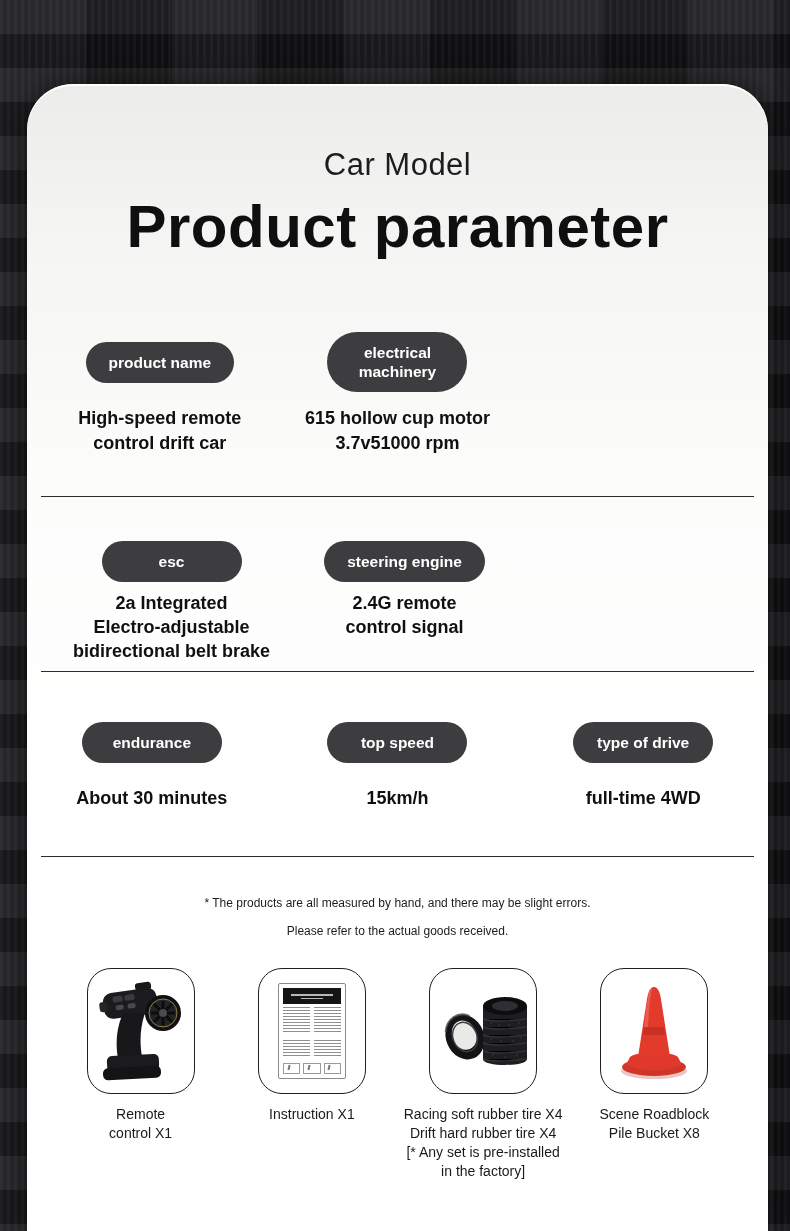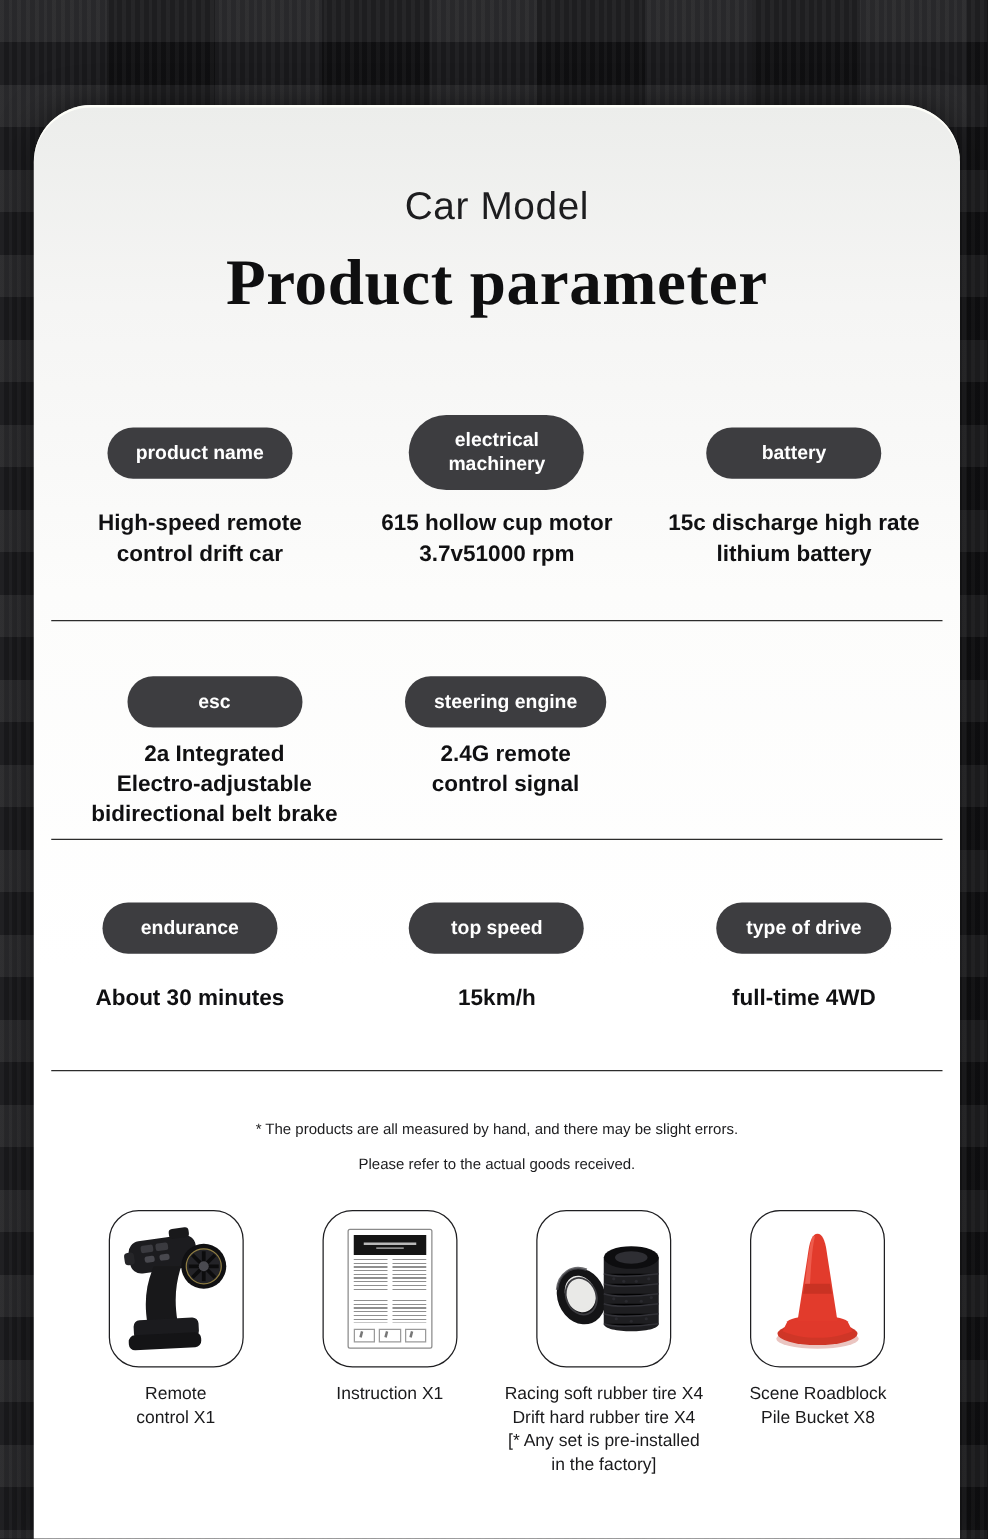--- a/index.html
+++ b/index.html
@@ -27,21 +27,21 @@
     background:linear-gradient(180deg,#ecedeb 0%,#f5f5f4 14%,#fcfcfb 34%,#ffffff 60%);
     box-shadow:0 0 28px rgba(0,0,0,0.55), inset 0 2px 0 rgba(255,255,250,0.9);
   }
 
   .page-title{
     margin:62px 0 0;text-align:center;
     font-size:31px;line-height:38px;font-weight:400;color:#1d1d1f;letter-spacing:0.5px;
   }
   .page-subtitle{
     margin:14px 0 0;text-align:center;
-    font-size:52px;line-height:58px;font-weight:700;color:#0f0f10;letter-spacing:0.5px;font-family:Liberation Serif, serif;
+    font-size:60px;line-height:58px;font-weight:700;color:#0f0f10;letter-spacing:0.5px;
   }
 
   .spec-row{display:grid;grid-template-columns:1fr 1fr 1fr;padding:0 14px;}
   .spec-row.r1{margin-top:76px;}
   .spec-row.r2{margin-top:42px;padding-left:28px;}
   .spec-row.r3{margin-top:48px;gap:24px;}
   .cell{text-align:center;min-width:0;}
   .pill-wrap{display:flex;align-items:center;justify-content:center;}
   .r1 .pill-wrap{height:60px;}
   .r2 .pill-wrap,.r3 .pill-wrap{height:44px;}
@@ -104,27 +104,20 @@
       <div class="value pre">High-speed remote
 control drift car</div>
     </div>
     <div class="cell">
       <div class="pill-wrap">
           <span class="pill pre">electrical
 machinery</span>
         </div>
       <div class="value pre">615 hollow cup motor
 3.7v51000 rpm</div>
-    </div>
-    <div class="cell">
-      <div class="pill-wrap">
-          <span class="pill pre">battery</span>
-        </div>
-      <div class="value pre">15c discharge high rate
-lithium battery</div>
     </div>
   </section>
   <hr class="divider d1">
 
   <section class="spec-row r2">
     <div class="cell">
       <div class="pill-wrap">
           <span class="pill pre">esc</span>
         </div>
       <div class="value pre">2a Integrated

